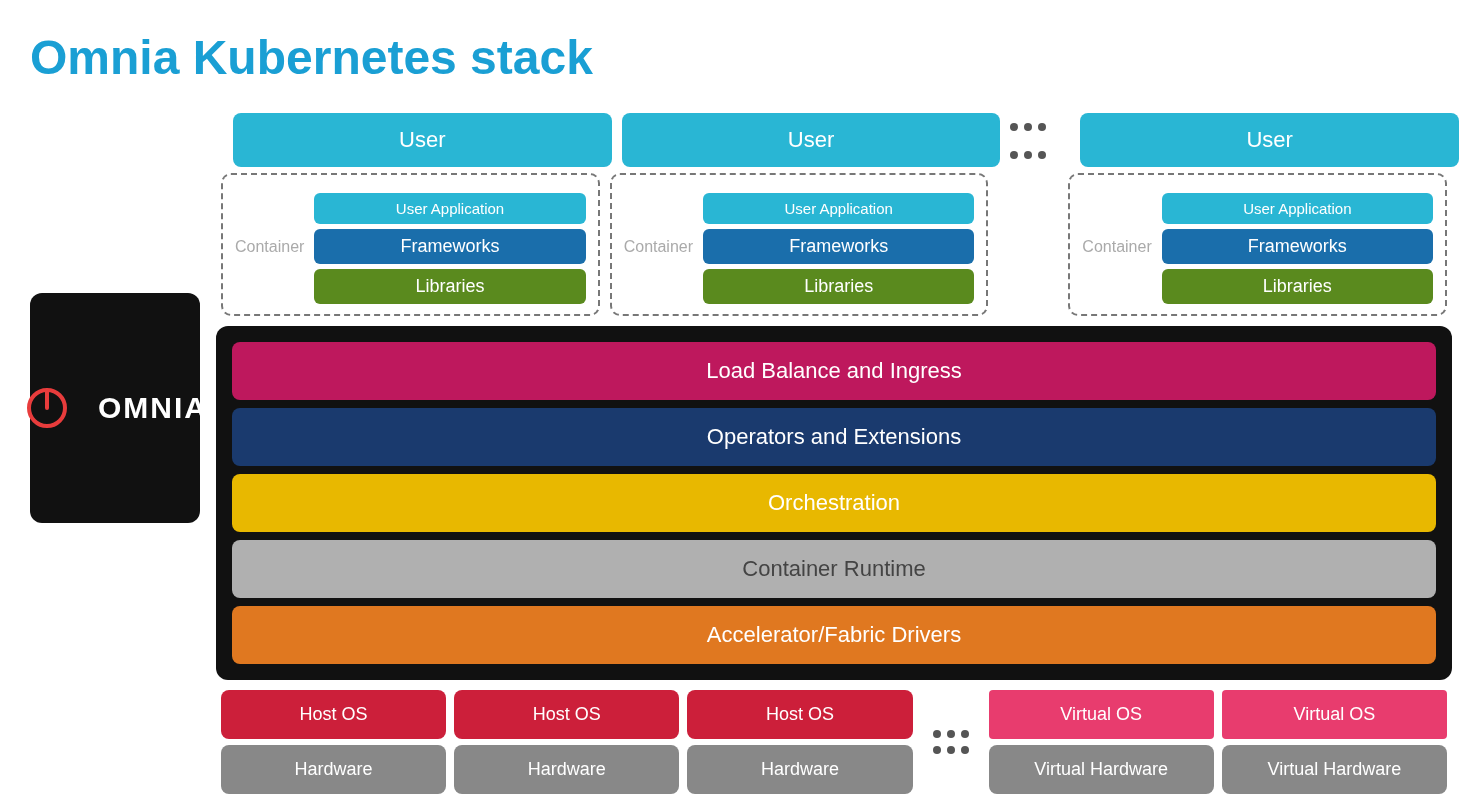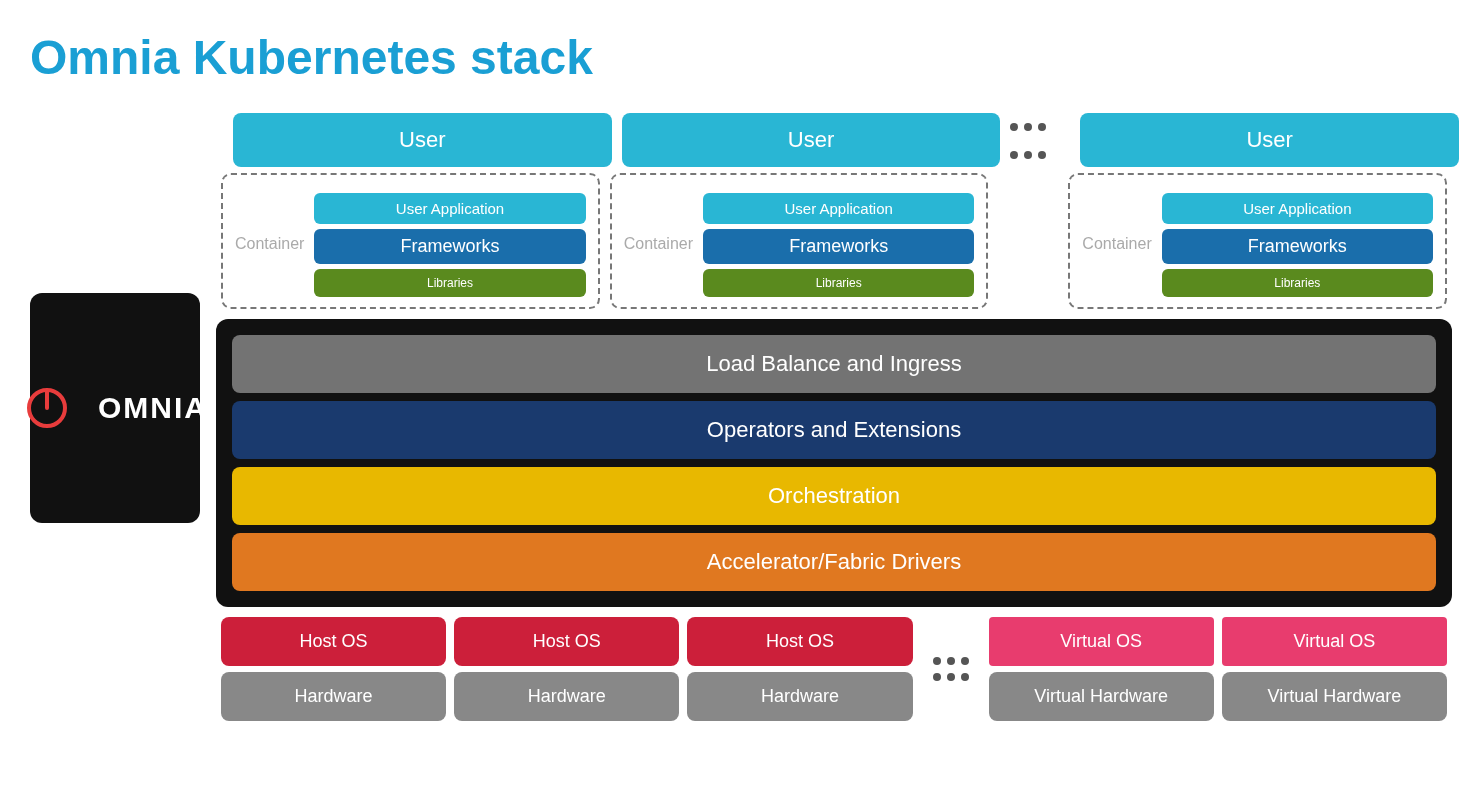--- a/index.html
+++ b/index.html
@@ -140,33 +140,33 @@
       border-radius: 6px;
       font-size: 18px;
     }
 
     .libraries-box {
       background: #5a8a1e;
       color: #fff;
       text-align: center;
       padding: 7px;
       border-radius: 6px;
-      font-size: 12px;
+      font-size: 18px;
     }
 
     .layer-bar {
       border-radius: 8px;
       color: #fff;
       text-align: center;
       padding: 16px;
       font-size: 22px;
       font-weight: 500;
     }
 
-    .layer-load-balance { background: #737373; }
+    .layer-load-balance { background: #be185d; }
     .layer-operators { background: #1a3a6e; }
     .layer-orchestration { background: #e8b800; }
     .layer-container-runtime { background: #b0b0b0; color: #444; }
     .layer-accelerator { background: #e07820; }
 
     
     .hardware-section {
       display: flex;
       gap: 8px;
       align-items: stretch;
@@ -326,20 +326,21 @@
             </div>
           </div>
         </div>
       </div>
 
       <div class="black-box">
         <div class="black-box-stack">
           <div class="layer-bar layer-load-balance">Load Balance and Ingress</div>
           <div class="layer-bar layer-operators">Operators and Extensions</div>
           <div class="layer-bar layer-orchestration">Orchestration</div>
+          <div class="layer-bar layer-container-runtime">Container Runtime</div>
           <div class="layer-bar layer-accelerator">Accelerator/Fabric Drivers</div>
         </div>
       </div>
 
       <div class="hardware-section">
 
         <div class="hw-group">
           <div class="host-os-box">Host OS</div>
           <div class="hardware-box">Hardware</div>
         </div>

